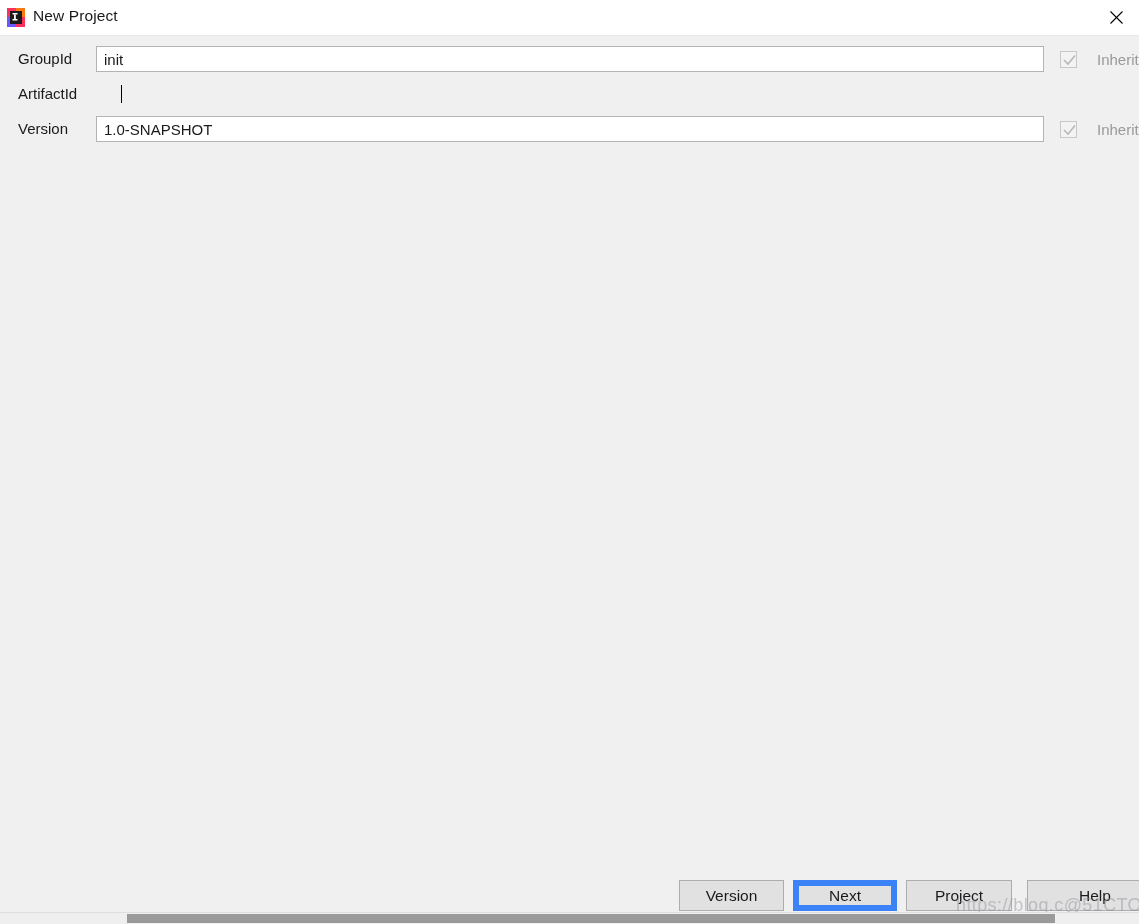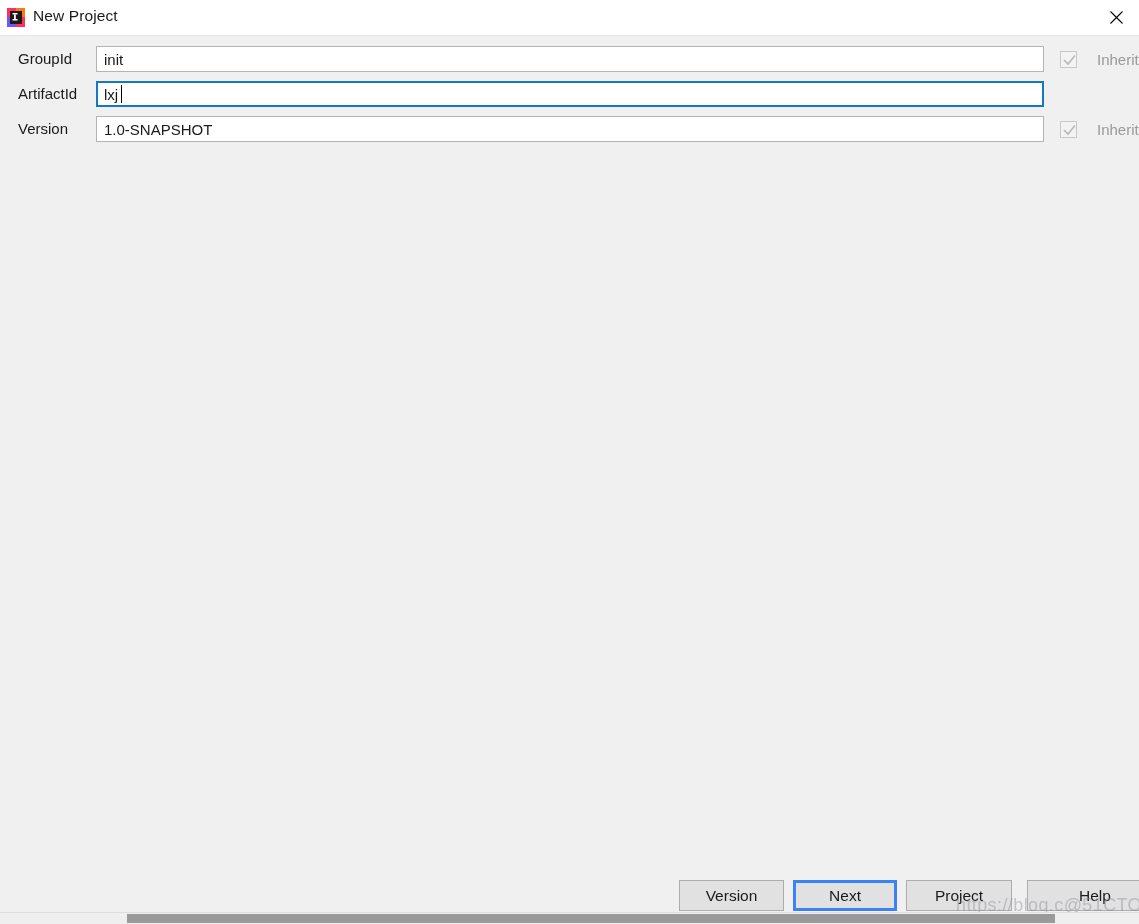--- a/index.html
+++ b/index.html
@@ -156,21 +156,21 @@
     font-size: 15.5px;
     color: #1a1a1a;
     display: flex;
     align-items: center;
     justify-content: center;
     cursor: default;
     border-radius: 0;
     padding: 0;
   }
   .dlg-button.primary {
-    border: 3px solid #3b82f6;
+    border: 6px solid #3b82f6;
     background: #e1e1e1;
   }
 
   
   #watermark {
     position: absolute;
     left: 912px;
     top: 893px;
     font-size: 18px;
     color: rgba(140, 140, 150, 0.45);
@@ -235,21 +235,20 @@
         <svg width="15" height="13" viewBox="0 0 15 13" xmlns="http://www.w3.org/2000/svg">
           <polyline points="2,6 6,10 13,1.5" fill="none" stroke="#b8b8b8" stroke-width="1.6"></polyline>
         </svg>
       </span>
       <span class="inherit-label">Inherit</span>
     </div>
   </div>
 
   <div class="form-row" style="top:81px;">
     <div class="field-label">ArtifactId</div>
-    <input class="text-input focused" type="text" value="lxj" style="">
     <div class="caret" style="left:113px;"></div>
   </div>
 
   <div class="form-row" style="top:116px;">
     <div class="field-label">Version</div>
     <input class="text-input" type="text" value="1.0-SNAPSHOT" style="">
     <div class="inherit-group">
       <span class="checkbox">
         <svg width="15" height="13" viewBox="0 0 15 13" xmlns="http://www.w3.org/2000/svg">
           <polyline points="2,6 6,10 13,1.5" fill="none" stroke="#b8b8b8" stroke-width="1.6"></polyline>

